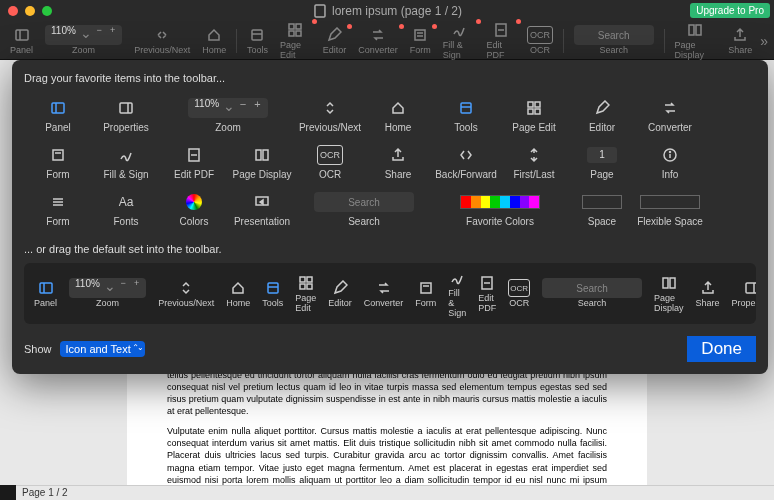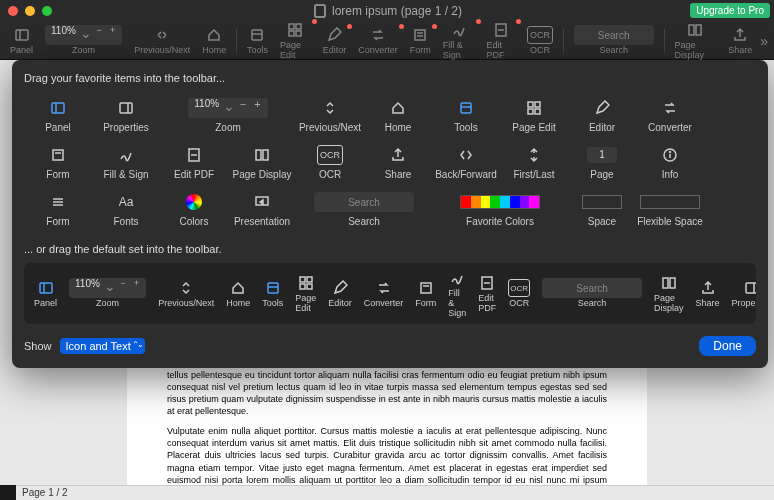--- a/index.html
+++ b/index.html
@@ -27,21 +27,21 @@
 .pal-item .ic{height:20px;display:flex;align-items:center;justify-content:center;color:#ccc}
 .pal-item.wide{width:136px}
 .pal-label{font-size:10px;color:#ccc}
 .default-bar{background:#222;border-radius:6px;padding:6px;display:flex;align-items:center;gap:4px;margin-bottom:12px;flex-wrap:nowrap;overflow:hidden}
 .def-item{display:flex;flex-direction:column;align-items:center;gap:1px;padding:0 4px;color:#ccc;font-size:9px}
 .def-item .ic{height:18px;display:flex;align-items:center}
 .ov-footer{display:flex;align-items:center;justify-content:space-between;margin-top:8px}
 .show-row{display:flex;align-items:center;gap:8px;color:#ddd;font-size:11px}
 .show-select{background:#0a5edb;color:#fff;border-radius:4px;padding:2px 14px 2px 6px;font-size:11px;position:relative}
 .show-select:after{content:"⌃⌄";position:absolute;right:3px;font-size:8px;letter-spacing:-2px;top:2px}
-.done-btn{background:#0a5edb;color:#fff;border:none;border-radius:8px;padding:3px 14px;font-size:12px}
+.done-btn{background:#0a5edb;color:#fff;border:none;border-radius:0;padding:3px 14px;font-size:17px}
 .doc-area{position:absolute;top:60px;left:0;right:0;bottom:15px;background:#e8e8e8;display:flex;justify-content:center;padding-top:250px}
 .page{background:#fff;width:520px;padding:10px 40px;font-size:9px;line-height:1.35;color:#000;text-align:justify}
 .page p{margin-bottom:8px}
 .status{position:absolute;bottom:0;left:16px;right:0;height:15px;background:#e8e8e8;font-size:10px;color:#333;padding:1px 6px;border-top:1px solid #ccc}
 svg{width:16px;height:16px;stroke:currentColor;fill:none;stroke-width:1.5}
 .rainbow{display:flex;width:80px;height:14px;border:1px solid #555}
 .rainbow span{flex:1}
 .space-box{width:40px;height:14px;border:1px solid #666}
 .flex-space-box{width:60px;height:14px;border:1px solid #666}
 .page-input{width:30px;height:16px;background:#3a3a3a;text-align:center;color:#ddd;font-size:10px;line-height:16px;border-radius:3px}

